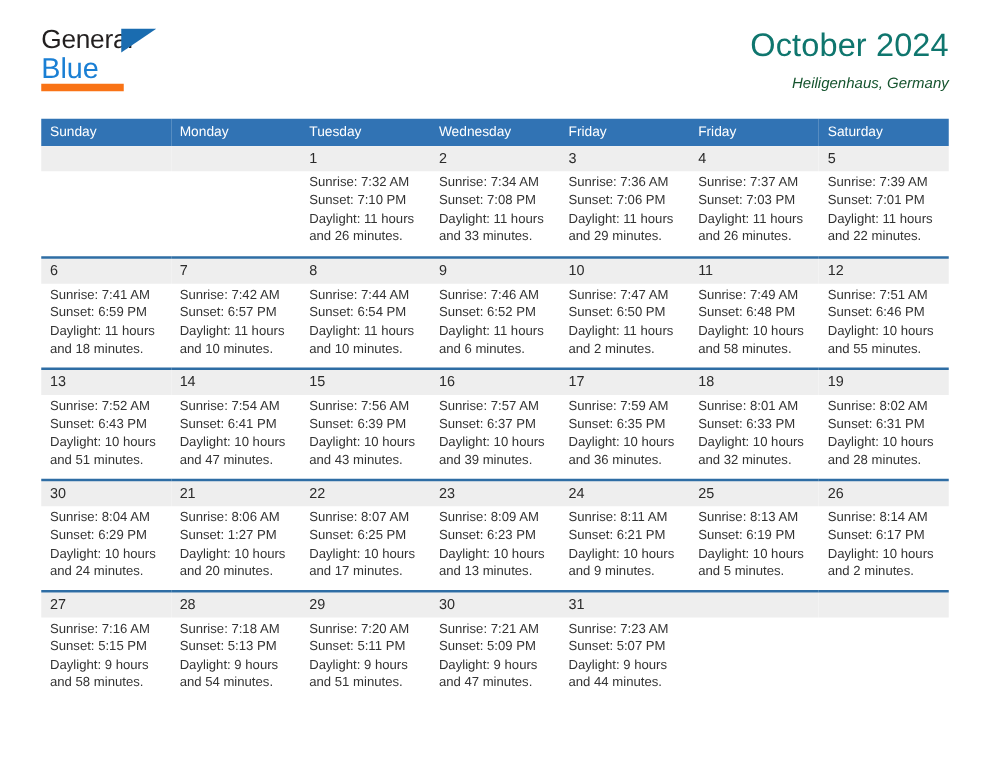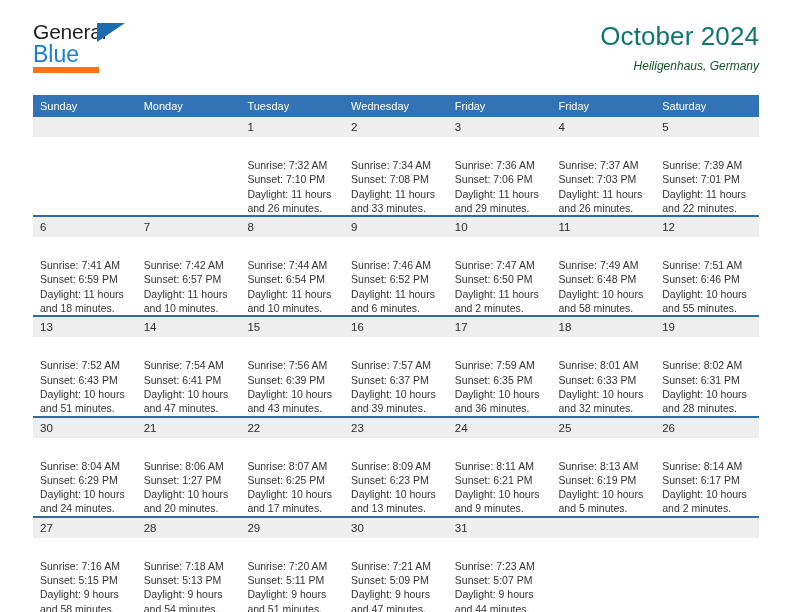--- a/index.html
+++ b/index.html
@@ -109,21 +109,21 @@
   .daynum {
     background: #eeeeee;
     font-size: 11.5px;
     color: #2b2b2b;
     padding: 4px 0 4px 7px;
     height: 20px;
     line-height: 12px;
   }
 
   .info {
-    padding: 21px 7px 0 7px;
+    padding: 2px 7px 0 7px;
     font-size: 10.5px;
     line-height: 14.3px;
     color: #333333;
   }
   .info div { white-space: nowrap; }
 </style>
 </head>
 <body>
 
 <div class="page">

